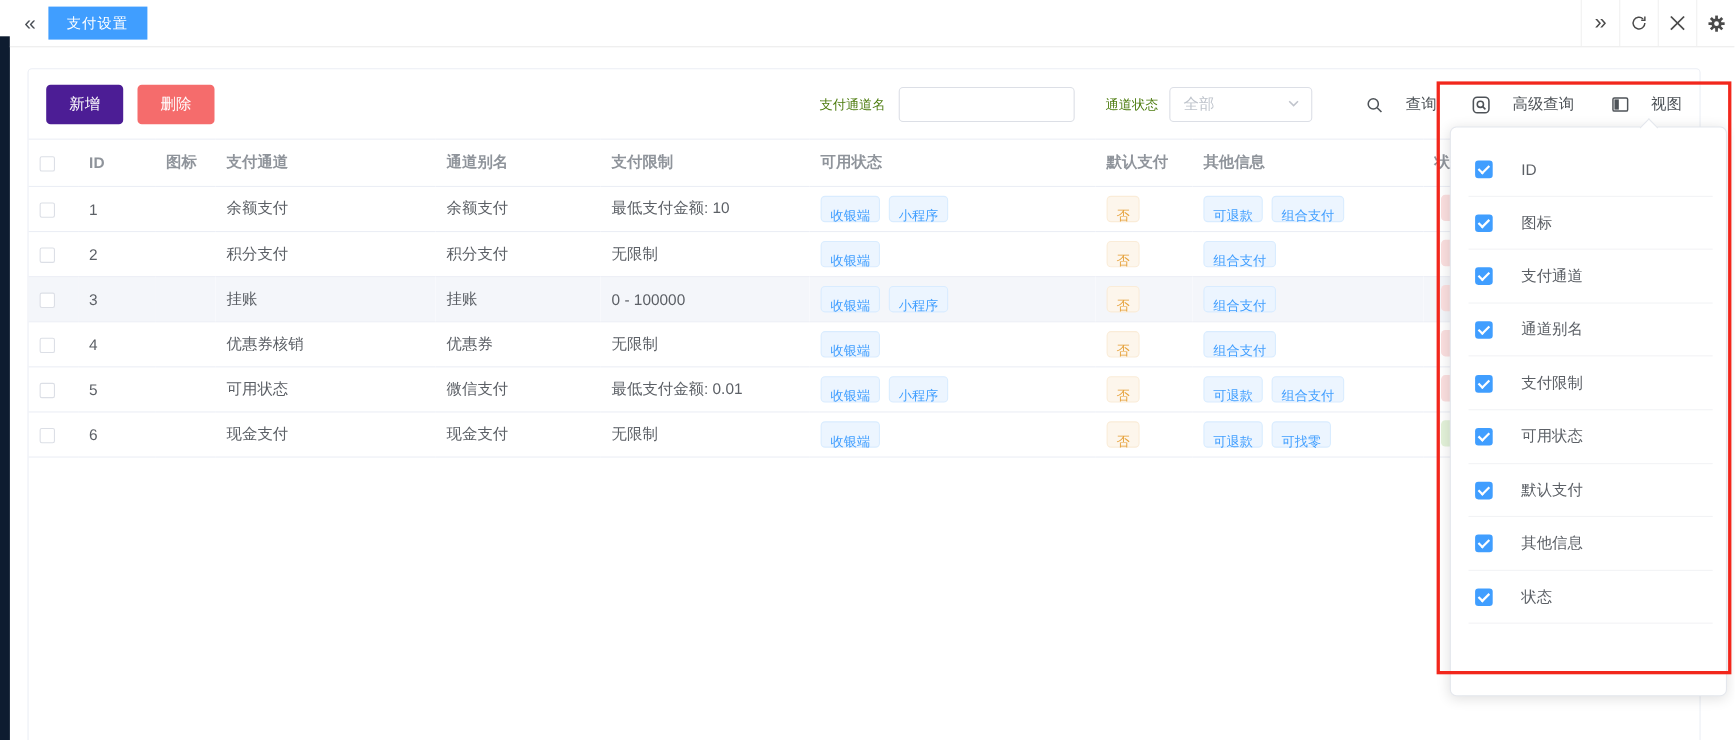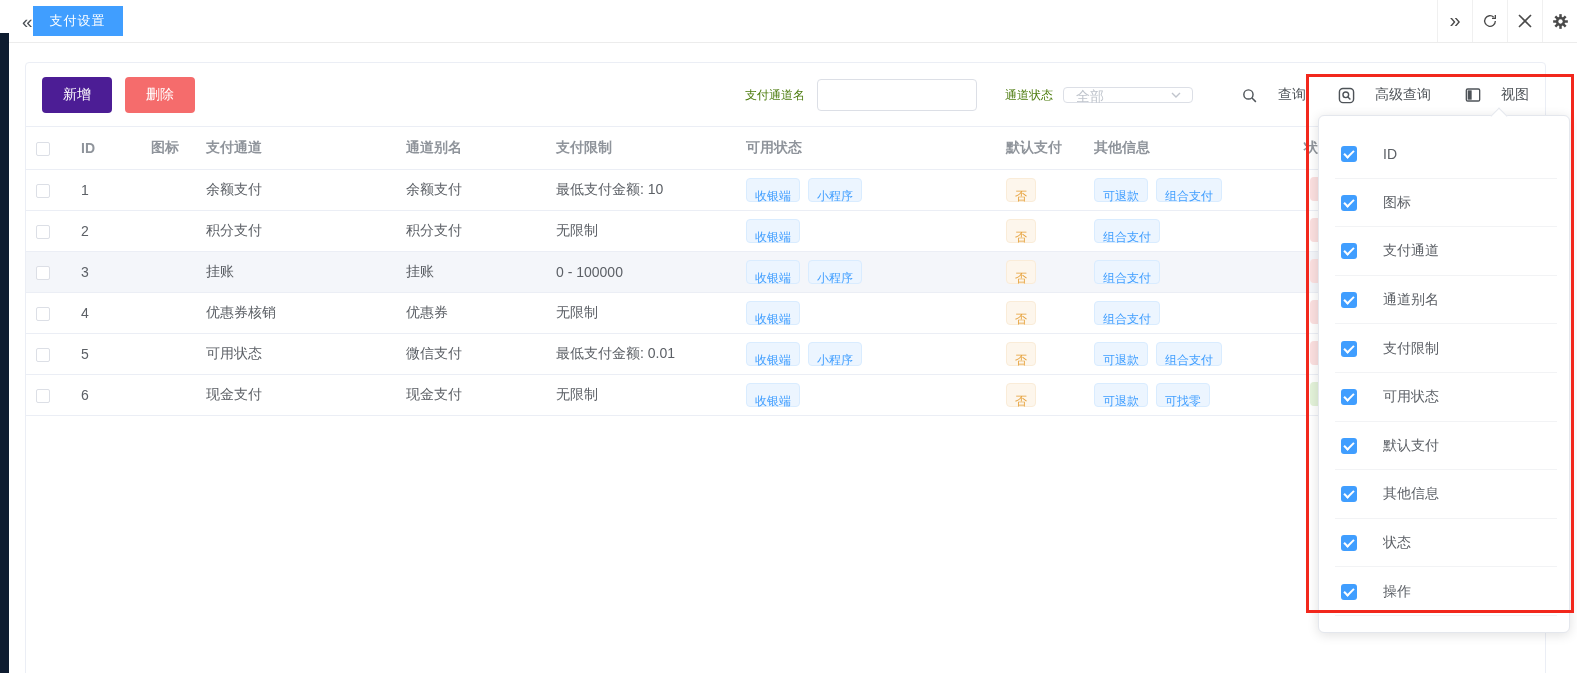--- a/index.html
+++ b/index.html
@@ -4,21 +4,21 @@
 <style>
   * { margin:0; padding:0; box-sizing:border-box; }
   html,body { width:1577px; height:673px; background:#fff; overflow:hidden;
     font-family:"Liberation Sans","DejaVu Sans",sans-serif; }
   .stage { position:relative; width:1577px; height:673px; background:#fff; }
 
   
   .tabbar { position:absolute; left:9px; top:0; width:1568px; height:43px;
     background:#fff; border-bottom:1px solid #ececec; display:flex; align-items:center; }
   .collapse-btn { margin-left:13px; color:#4a4f55; font-size:19px; line-height:1; cursor:pointer; }
-  .tab-active { margin-left:0; background:#409eff; color:#fff; font-size:13px;
+  .tab-active { margin-left:11px; background:#409eff; color:#fff; font-size:13px;
     padding:6px 17px; letter-spacing:1px; }
   .winicons { margin-left:auto; display:flex; align-self:stretch; }
   .winbtn { width:35px; display:flex; align-items:center; justify-content:center;
     border-left:1px solid #f0f0f0; color:#4a4a4a; }
   .winbtn svg { display:block; }
   .chev2 { font-size:20px; color:#4a4a4a; line-height:1; margin-top:-3px; }
 
   
   .side-strip { position:absolute; left:0; top:33px; width:9px; height:640px; background:#0e1c30; }
 
@@ -27,22 +27,22 @@
     background:#fff; border:1px solid #ebeef5; border-radius:4px; }
 
   .toolbar { display:flex; align-items:center; padding:14px 16px 13px 16px; }
   .btn { border:none; border-radius:4px; color:#fff; font-size:14px; padding:9px 21px; cursor:pointer; }
   .btn-add { background:#4c1d95; }
   .btn-del { background:#f56c6c; margin-left:13px; }
   .search-cluster { margin-left:auto; display:flex; align-items:center; }
   .f-label { color:#4d7c0f; font-size:12px; }
   .f-input { width:160px; height:32px; border:1px solid #dcdfe6; border-radius:4px;
     margin-left:12px; padding:0 10px; font-size:14px; color:#606266; outline:none; }
-  .f-select { width:130px; height:16px; border:1px solid #dcdfe6; border-radius:4px;
-    margin-left:10px; display:flex; align-items:flex-start; padding:0 10px 0 12px;
+  .f-select { width:130px; height:32px; border:1px solid #dcdfe6; border-radius:4px;
+    margin-left:10px; display:flex; align-items:center; padding:0 10px 0 12px;
     color:#bfc4cc; font-size:14px; cursor:pointer; }
   .f-select .sel-caret { margin-left:auto; color:#c0c4cc; }
   .gap28 { width:28px; } .gap48 { width:48px; } .gap32 { width:32px; } .gap34 { width:34px; }
   .txt-btn { display:flex; align-items:center; gap:20px; color:#4e5358; font-size:14px; cursor:pointer; }
 
   
   .tbl { display:table; width:100%; table-layout:fixed; border-top:1px solid #ebeef5;
     border-collapse:collapse; }
   .tr { display:table-row; }
   .tr.hl { background:#f4f6fa; }
@@ -286,21 +286,17 @@
         <span class="plabel">默认支付</span>
       </div>
       <div class="pitem">
         <span class="pcheck"></span>
         <span class="plabel">其他信息</span>
       </div>
       <div class="pitem">
         <span class="pcheck"></span>
         <span class="plabel">状态</span>
       </div>
-      <div class="pitem">
-        <span class="pcheck"></span>
-        <span class="plabel">操作</span>
-      </div>
     </div>
 
   <div class="red-rect"></div>
 
 </div>
 
 </body></html>

